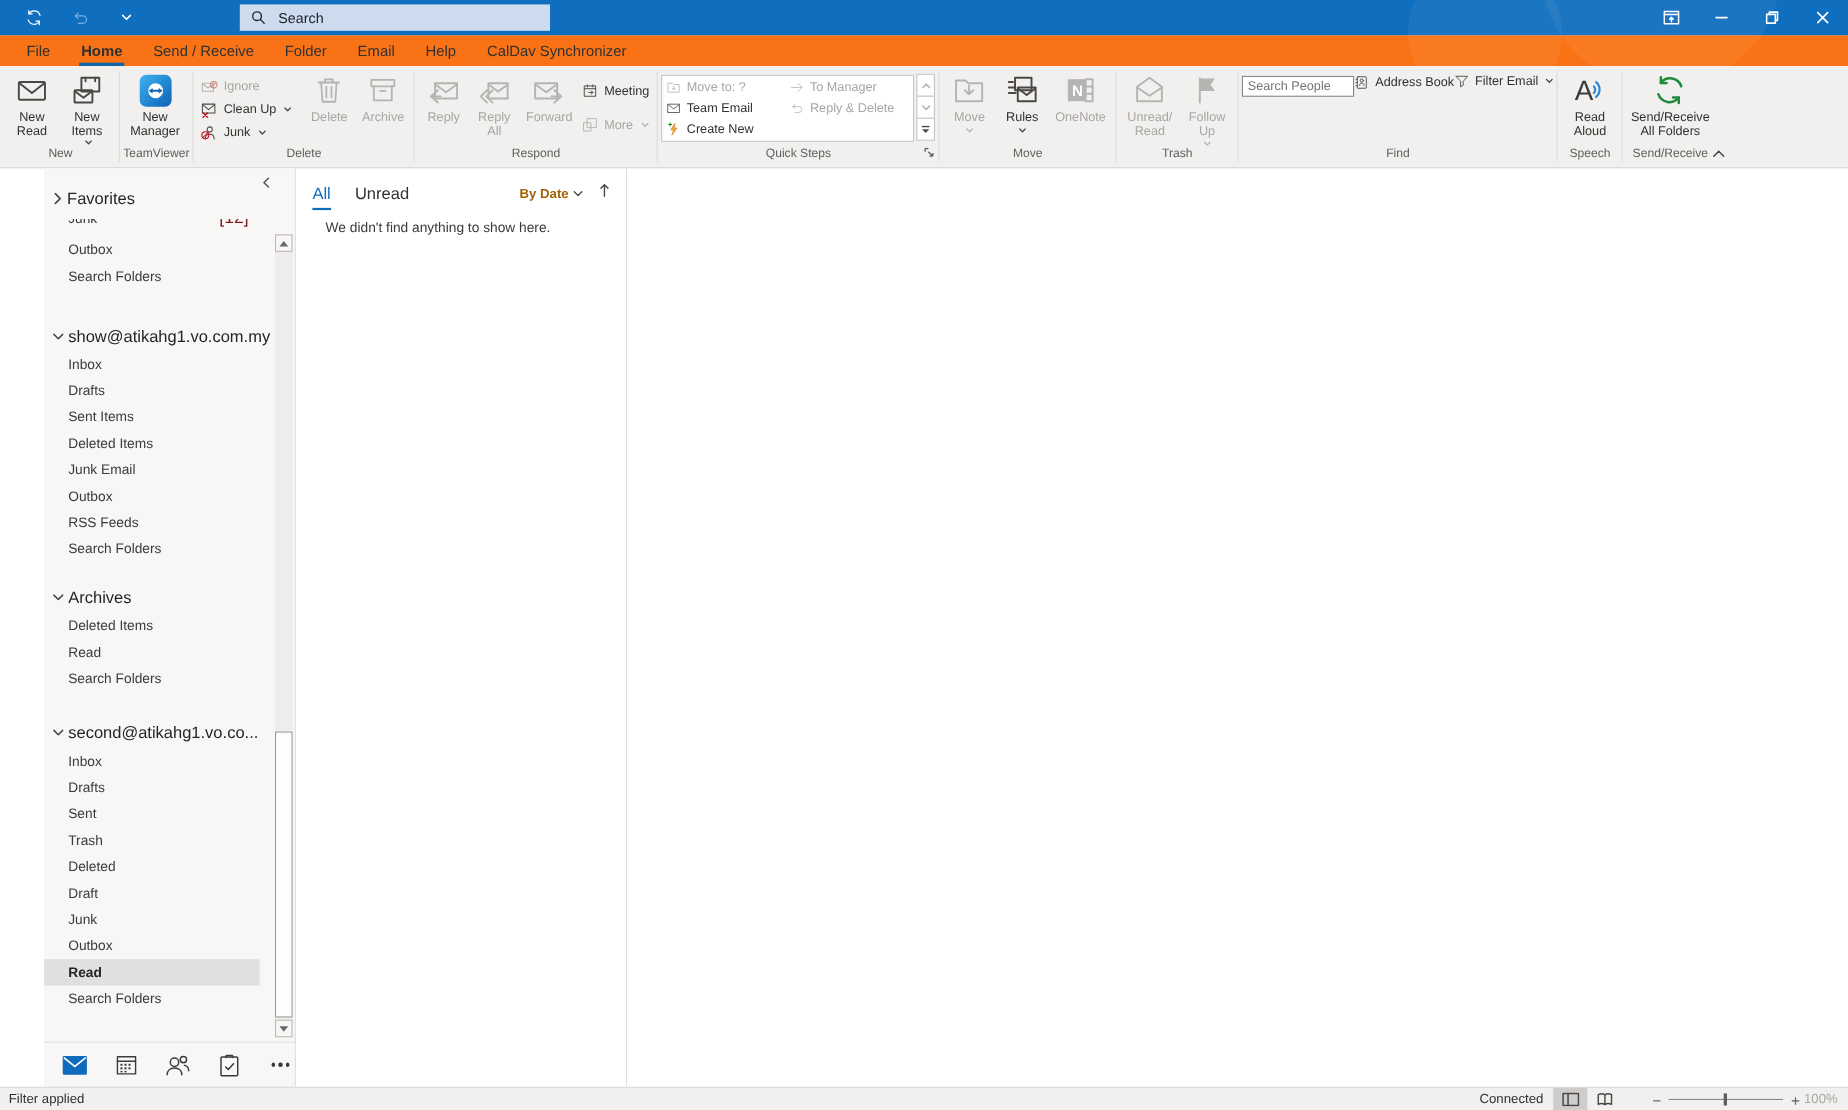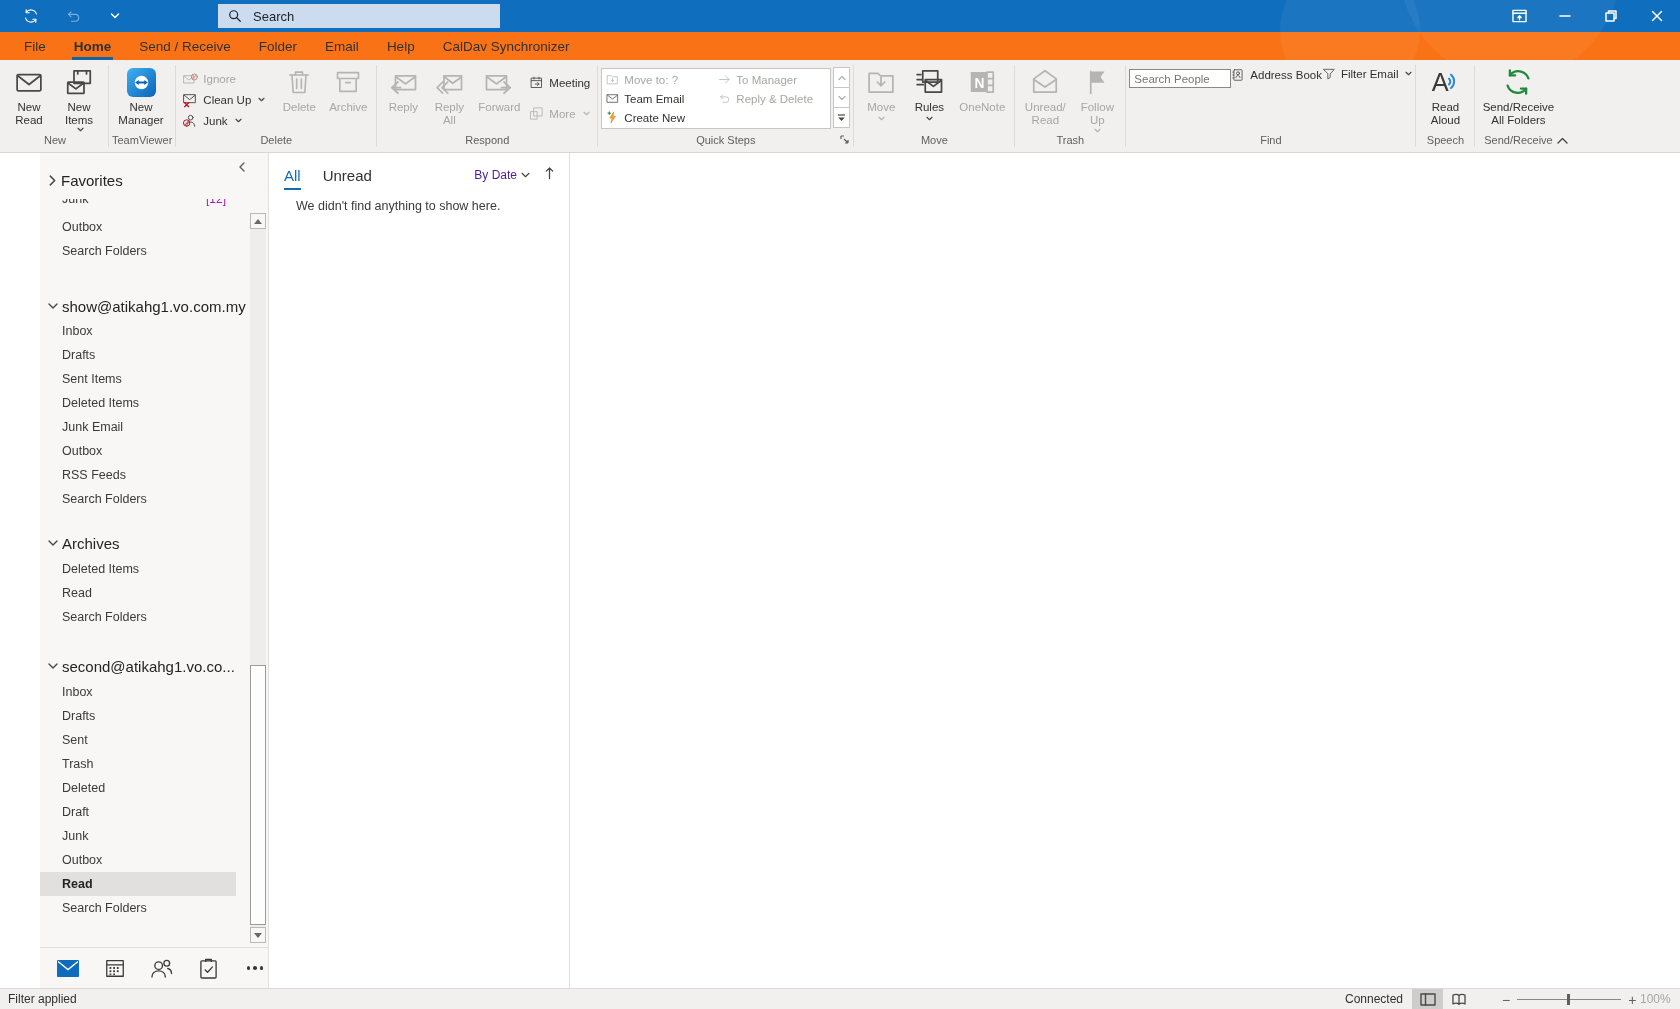--- a/index.html
+++ b/index.html
@@ -45,39 +45,39 @@
   .sp-input{width:92px;height:17px;border:1px solid #8a8886;background:#fff;font-family:"Liberation Sans",sans-serif;font-size:11.5px;padding:0 4px;outline:none;color:#323130;margin-top:7px;}
   .find-row{display:flex;align-items:center;gap:5px;font-size:11.5px;height:21px;color:#323130;white-space:nowrap;margin-top:1px;}
   .main{display:flex;height:835px;margin-left:40px;}
   .folderpane{width:228px;background:#f8f7f6;border-right:1px solid #e1dfdd;position:relative;flex:none;}
   .collapse-ch{position:absolute;top:5px;right:22px;}
   .fav-header,.acct-header{position:absolute;left:8px;display:flex;align-items:center;gap:4px;font-size:15px;color:#252423;height:26px;}
   .frow{position:absolute;left:0;right:32px;height:24px;line-height:24px;padding-left:22px;font-size:12.5px;color:#3b3a39;white-space:nowrap;}
   .frow.selected{background:#e1e0de;font-weight:bold;color:#252423;}
   .cliprow{position:absolute;top:46px;left:0;right:32px;height:12px;overflow:hidden;}
   .cliprow .inner{margin-top:-11px;height:22px;line-height:22px;padding-left:22px;font-size:12.5px;color:#3b3a39;position:relative;}
-  .cliprow .badge{position:absolute;right:10px;top:0;color:#a21caf;font-size:12px;}
+  .cliprow .badge{position:absolute;right:10px;top:0;color:#7f1d1d;font-size:16px;}
   .vscroll{position:absolute;right:2px;top:60px;bottom:45px;width:16px;background:#efedeb;}
   .vs-btn{position:absolute;left:0;width:14px;height:14px;background:#f8f7f6;border:1px solid #bbb9b7;display:flex;align-items:center;justify-content:center;}
   .vs-up{top:0;}
   .vs-down{bottom:0;}
   .vs-thumb{position:absolute;left:0;top:452px;width:14px;height:258px;background:#fdfdfd;border:1px solid #9d9b99;}
   .tri-up{width:0;height:0;border-left:4px solid transparent;border-right:4px solid transparent;border-bottom:5px solid #6a6866;}
   .tri-down{width:0;height:0;border-left:4px solid transparent;border-right:4px solid transparent;border-top:5px solid #6a6866;}
   .navbar{position:absolute;left:0;right:0;bottom:0;height:40px;border-top:1px solid #e1dfdd;display:flex;align-items:center;padding-left:15px;gap:21px;}
   .navico{width:26px;height:26px;display:flex;align-items:center;justify-content:center;}
   .dots{display:flex;gap:3px;}
   .dots i{width:3.5px;height:3.5px;border-radius:50%;background:#3b3a39;}
   .msglist{width:300px;background:#fff;border-right:1px solid #e1dfdd;flex:none;}
   .ml-header{display:flex;align-items:flex-end;padding:13px 14px 0 15px;}
   .ml-tab{font-size:15px;padding-bottom:6px;}
   .ml-tab.active{color:#0f6cbd;border-bottom:2px solid #0f6cbd;padding-bottom:4px;}
   .ml-tab.plain{color:#323130;margin-left:22px;}
   .ml-right{margin-left:auto;display:flex;align-items:center;gap:14px;padding-bottom:6px;}
-  .bydate{font-size:12px;color:#4c1d95;display:flex;align-items:center;gap:4px;}
+  .bydate{font-size:12px;color:#a16207;display:flex;align-items:center;gap:4px;font-weight:bold;}
   .ml-empty{margin:9px 0 0 27px;font-size:12.5px;color:#3b3a39;}
   .readingpane{flex:1;background:#fff;}
   .statusbar{height:21px;background:#f1f0ee;border-top:1px solid #dcdad8;position:relative;font-size:12px;color:#323130;}
   .sb-left{position:absolute;left:8px;top:3px;}
   .sb-connected{position:absolute;left:1345px;top:3px;}
   .sb-viewbtns{position:absolute;left:1412px;top:0;display:flex;height:21px;}
   .sb-vbtn{width:31px;height:21px;display:flex;align-items:center;justify-content:center;}
   .sb-vbtn.sel{background:#cfcdcb;}
   .sb-slider{position:absolute;left:1502px;top:0;height:21px;display:flex;align-items:center;gap:7px;color:#605e5c;}
   .sl-track{width:104px;height:1px;background:#8a8886;position:relative;}

